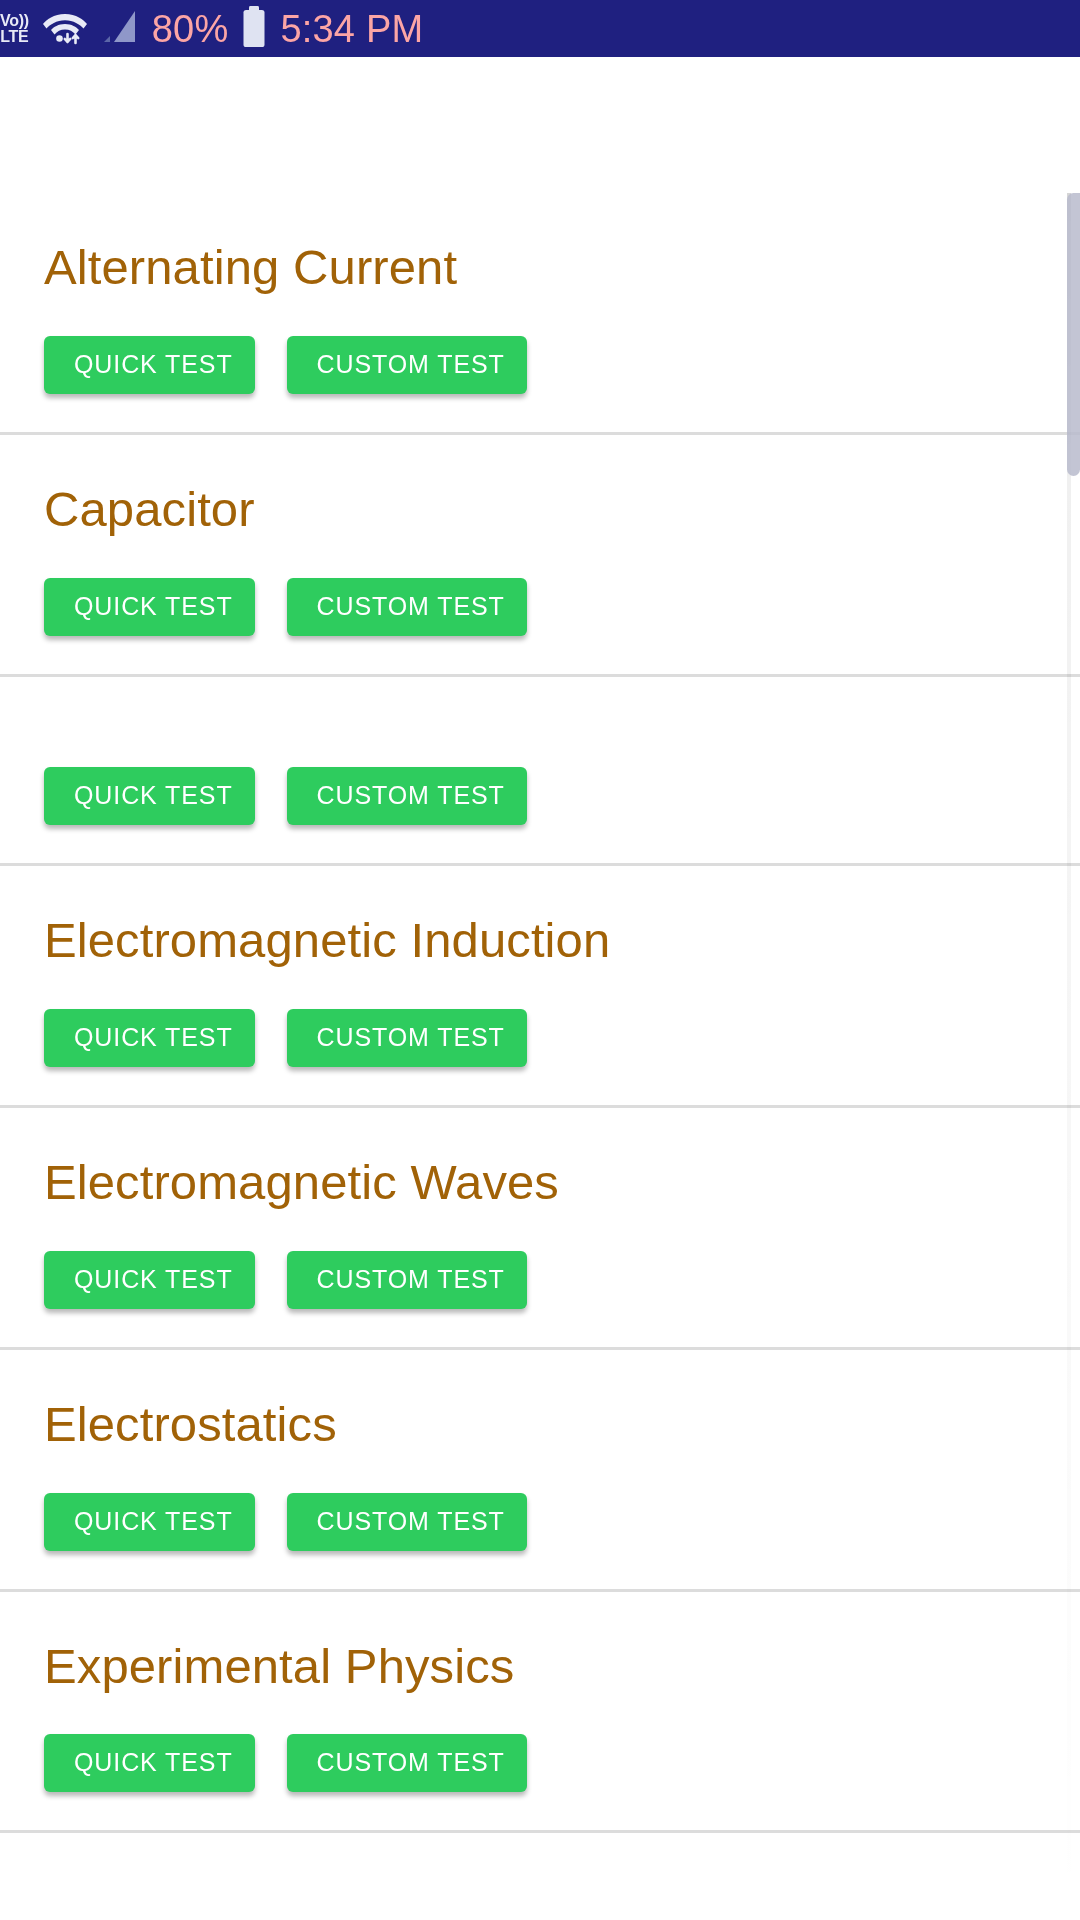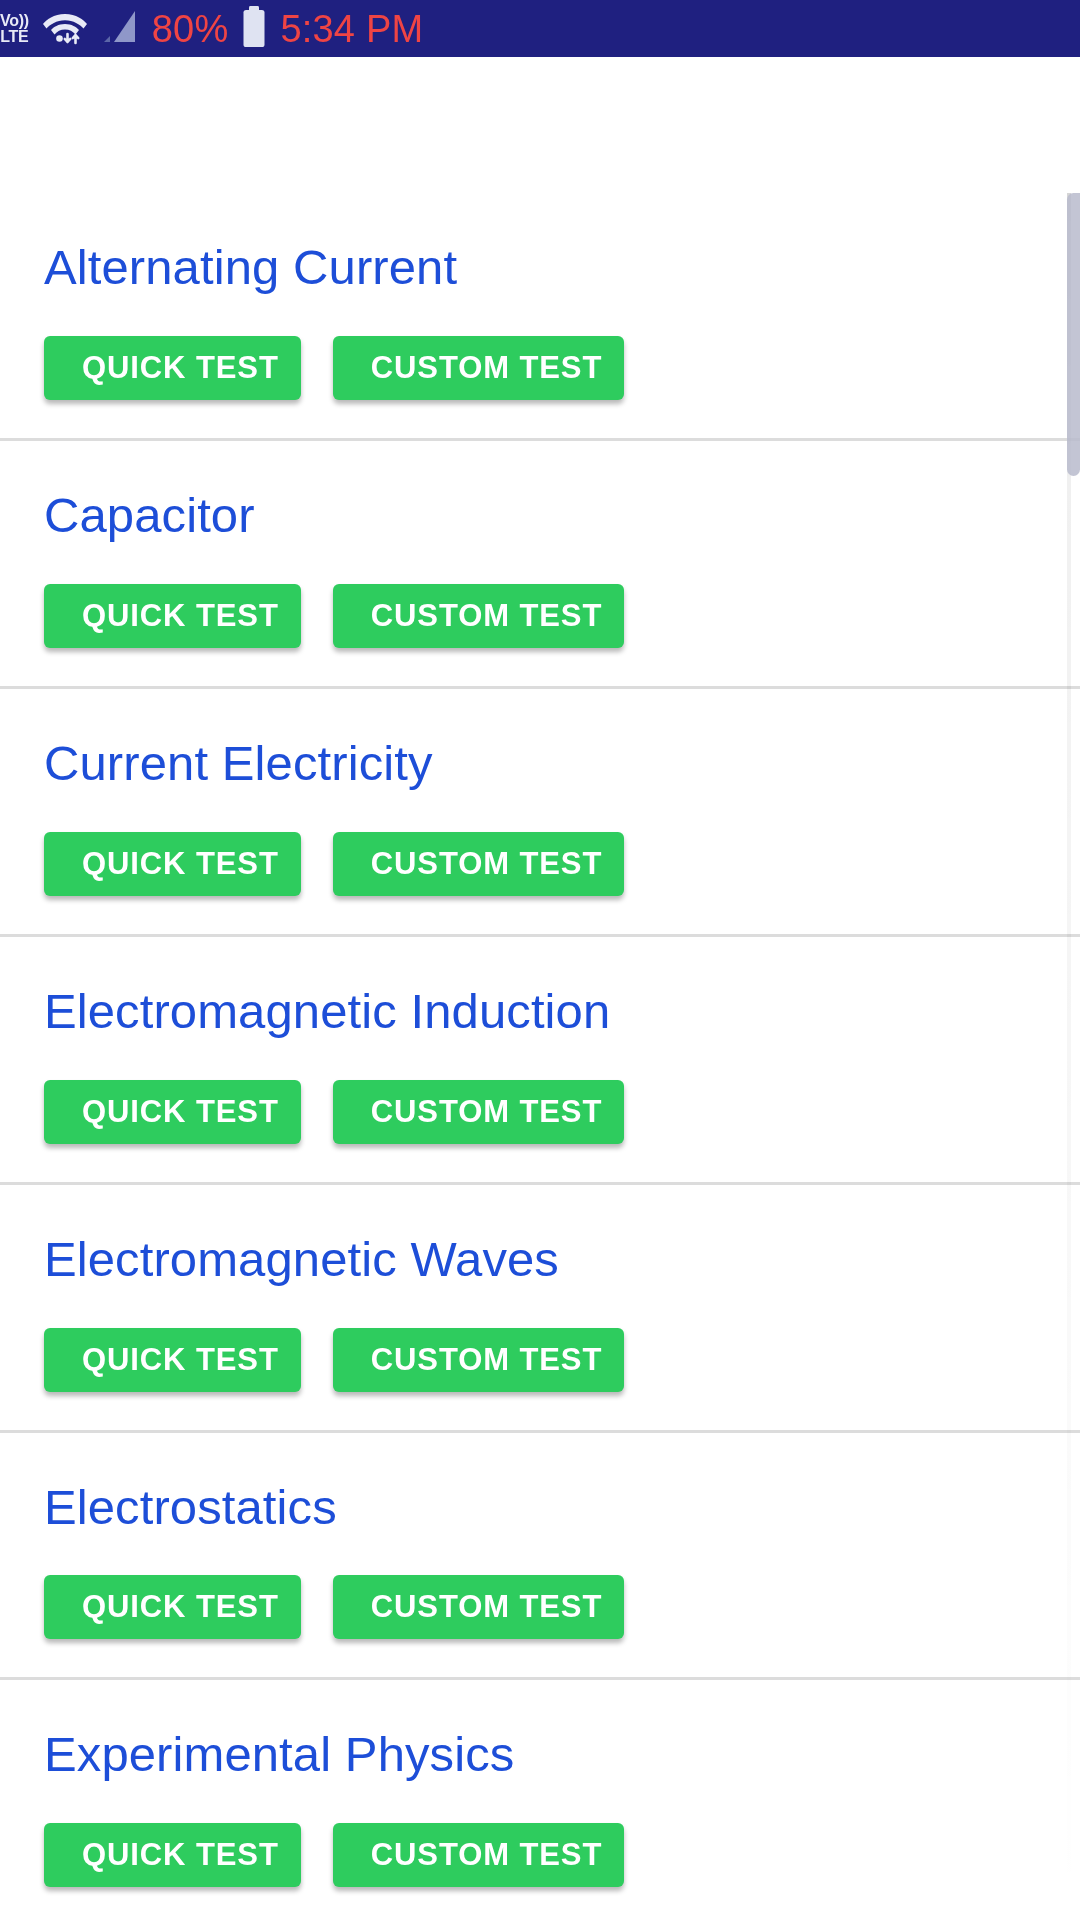--- a/index.html
+++ b/index.html
@@ -20,21 +20,21 @@
   }
   .status-right { display:flex; align-items:center; gap:13px; }
   .volte {
     display:flex; flex-direction:column; align-items:center; justify-content:center;
     color:#e8eaf6; font-size:17px; font-weight:700; line-height:1.0; letter-spacing:-0.3px;
   }
   .volte .v-top { font-size:16px; }
   .volte .v-bot { font-size:16px; }
   .ic { display:block; }
   .status-text {
-    color:#ef4444; font-size:38px; font-weight:400; letter-spacing:0.2px;
+    color:#fca5a5; font-size:38px; font-weight:400; letter-spacing:0.2px;
     line-height:1; white-space:nowrap;
   }
 
   
   .app-bar {
     height:136px; background:#3f4fb0;
     display:flex; align-items:center; padding-left:54px;
     box-shadow:0 3px 7px rgba(0,0,0,0.28);
     position:relative; z-index:5;
   }
@@ -51,31 +51,31 @@
   .list {
     position:absolute; top:193px; left:0; right:0; bottom:0;
     background:#ffffff; overflow:hidden;
   }
   .list-item {
     position:relative; padding:48px 0 38px 0;
     border-bottom:3px solid #dcdcdc;
     background:#fff;
   }
   .item-title {
-    font-size:49px; font-weight:400; color:#1d4ed8;
+    font-size:49px; font-weight:400; color:#a16207;
     line-height:1.08; padding-left:44px; letter-spacing:0.1px;
     white-space:nowrap;
   }
   .btn-row { display:flex; padding-left:44px; margin-top:42px; gap:32px; }
   .test-btn {
     background:#2ecc5e;
     color:#ffffff;
-    font-size:31px; font-weight:700; letter-spacing:0.9px;
+    font-size:25px; font-weight:400; letter-spacing:0.9px;
     border:none; border-radius:6px;
-    padding:16px 22px 17px 38px;
+    padding:16px 22px 17px 30px;
     box-shadow:0 4px 5px rgba(0,0,0,0.28);
     cursor:pointer; white-space:nowrap;
     font-family:"Liberation Sans", sans-serif;
     line-height:1;
   }
 
   
   .scrollbar-track {
     position:absolute; top:193px; right:0; width:14px; bottom:0;
     pointer-events:none;
@@ -148,21 +148,20 @@
 
     <div class="list-item">
       <div class="item-title">Capacitor</div>
       <div class="btn-row">
         <button class="test-btn">QUICK TEST</button>
         <button class="test-btn">CUSTOM TEST</button>
       </div>
     </div>
 
     <div class="list-item">
-      <div class="item-title">Current Electricity</div>
       <div class="btn-row">
         <button class="test-btn">QUICK TEST</button>
         <button class="test-btn">CUSTOM TEST</button>
       </div>
     </div>
 
     <div class="list-item">
       <div class="item-title">Electromagnetic Induction</div>
       <div class="btn-row">
         <button class="test-btn">QUICK TEST</button>

